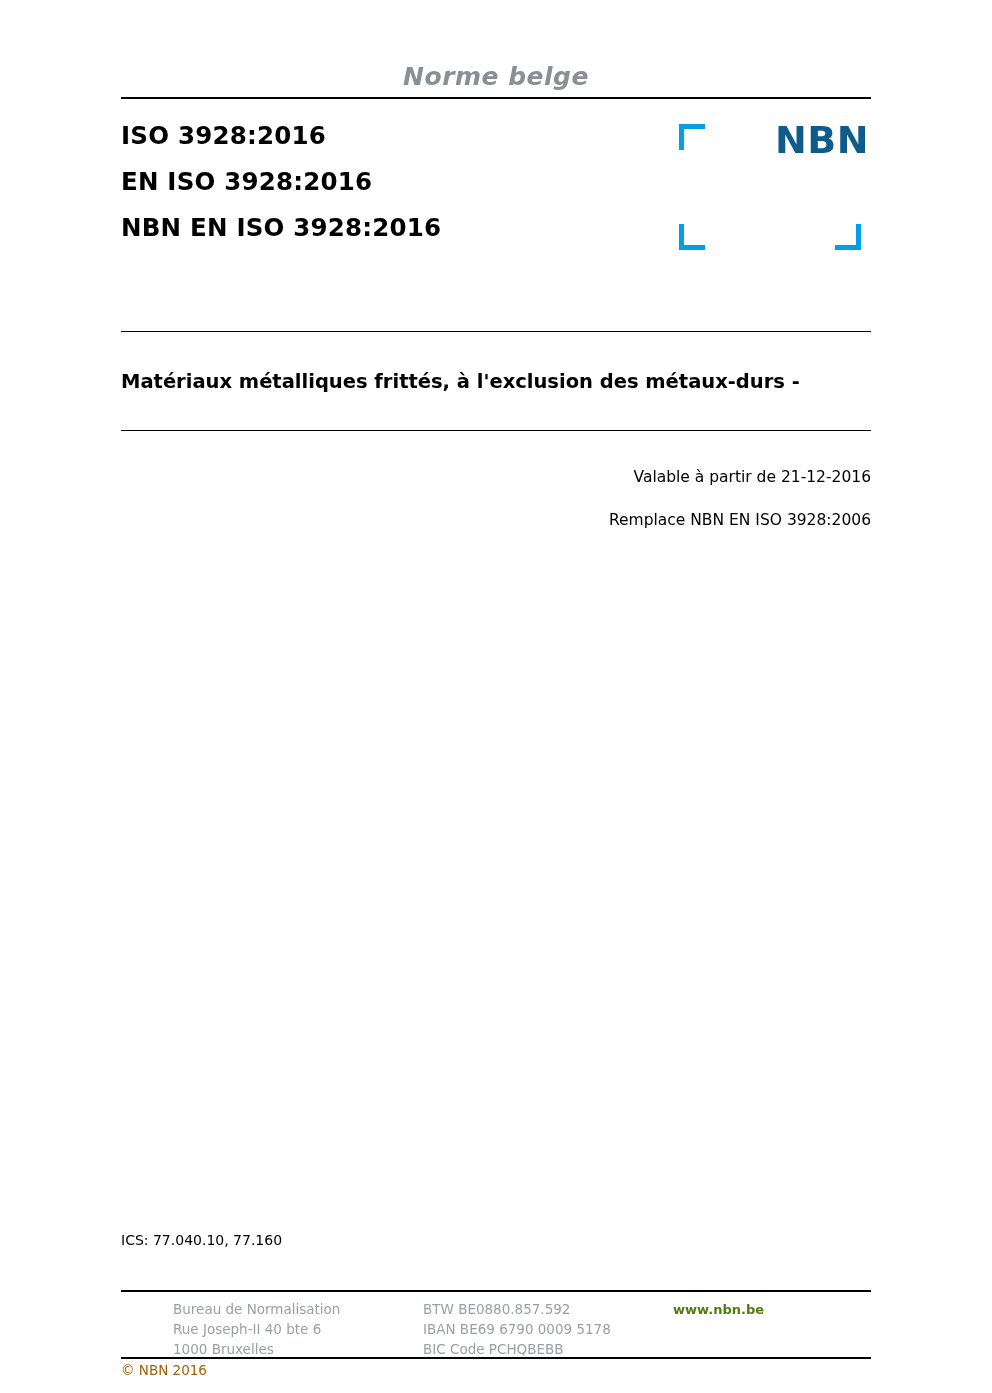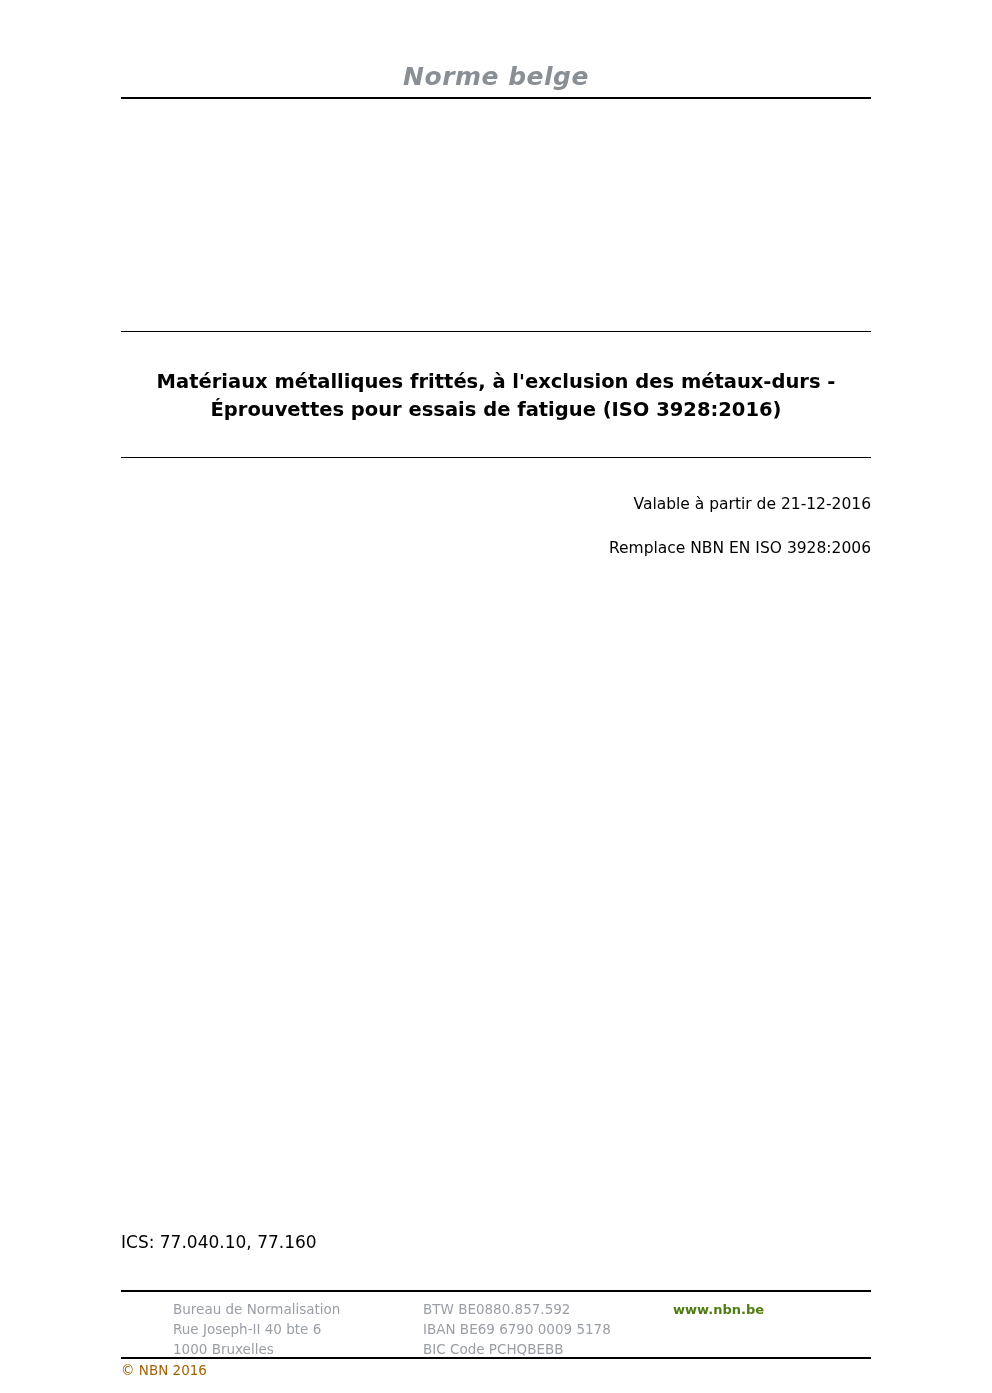--- a/index.html
+++ b/index.html
@@ -103,21 +103,20 @@
     right: 8px;
     top: 103px;
     border-right: 5px solid #00a0e3;
     border-bottom: 5px solid #00a0e3;
   }
 
   
   .title-block {
     padding-top: 36px;
     padding-bottom: 34px;
-    text-align: center;
   }
   .title-block p {
     margin: 0;
     font-size: 19.5px;
     font-weight: bold;
     line-height: 1.42;
   }
 
   
   .info-block {
@@ -128,21 +127,21 @@
     margin: 0 0 23px 0;
     font-size: 15.5px;
     line-height: 1.3;
   }
 
   
   .ics {
     position: absolute;
     left: 0;
     top: 1232px;
-    font-size: 17px;
+    font-size: 14px;
   }
 
   
   .footer-rule {
     position: absolute;
     left: 0;
     right: 0;
     top: 1290px;
     border-bottom: 2px solid #000000;
   }
@@ -193,28 +192,38 @@
 </head>
 <body>
 
 <div class="page">
   <div class="content">
 
     <div class="header-title">Norme belge</div>
     <div class="rule"></div>
 
     <div class="ref-row">
-
+      <div class="refs">
+        <div>ISO 3928:2016</div>
+        <div>EN ISO 3928:2016</div>
+        <div>NBN EN ISO 3928:2016</div>
+      </div>
+
+      <div class="logo">
+        <div class="nbn-text">NBN</div>
+        <div class="bracket tl"></div>
+        <div class="bracket bl"></div>
+        <div class="bracket br"></div>
+      </div>
     </div>
 
     <div class="rule-thin"></div>
 
     <div class="title-block">
       <p>Matériaux métalliques frittés, à l'exclusion des métaux-durs -</p>
-      <p>Éprouvettes pour essais de fatigue (ISO 3928:2016)</p>
     </div>
 
     <div class="rule-thin"></div>
 
     <div class="info-block">
       <p>Valable à partir de 21-12-2016</p>
       <p>Remplace NBN EN ISO 3928:2006</p>
     </div>
 
     <div class="ics">ICS: 77.040.10, 77.160</div>

